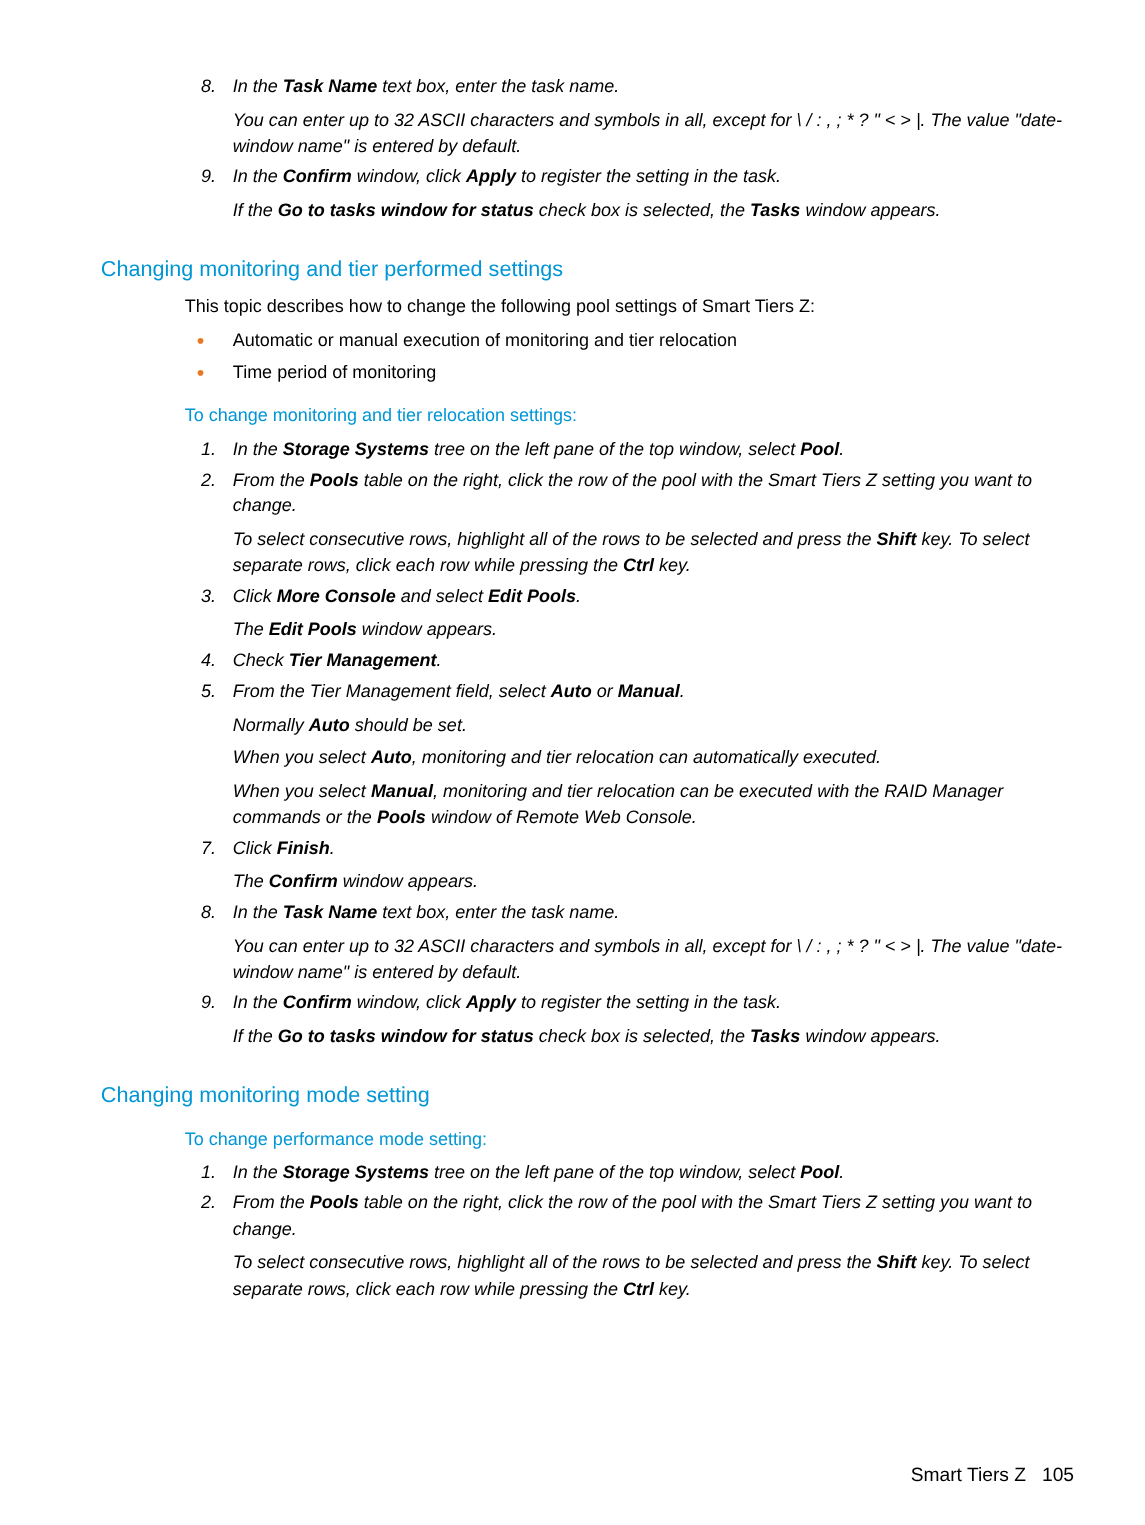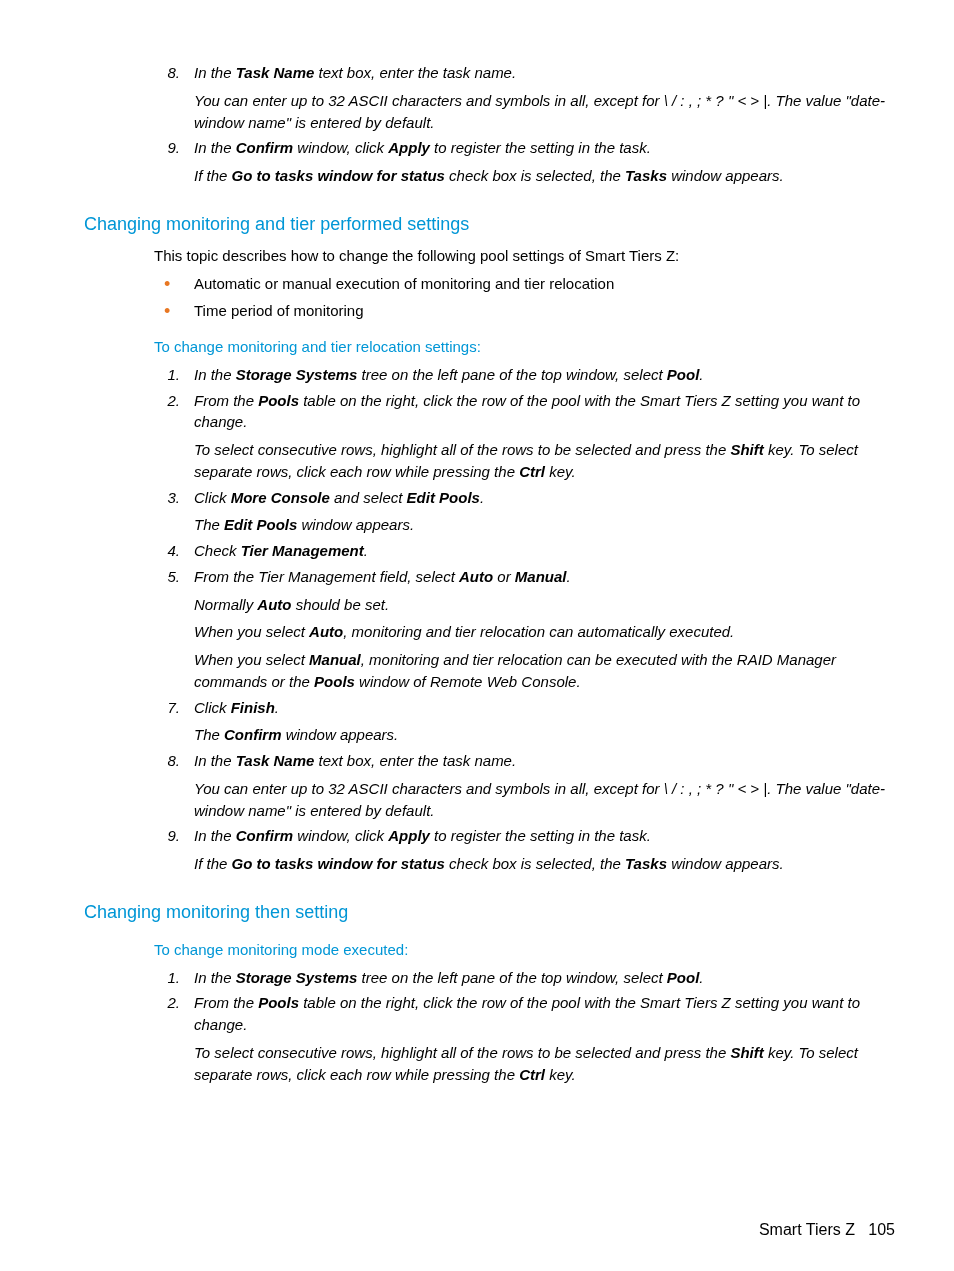--- a/index.html
+++ b/index.html
@@ -121,22 +121,22 @@
     <li data-num="8">
       <div class="para">In the <b>Task Name</b> text box, enter the task name.</div>
       <div class="para sub">You can enter up to 32 ASCII characters and symbols in all, except for \ / : , ; * ? " &lt; &gt; |. The value "date-window name" is entered by default.</div>
     </li>
     <li data-num="9">
       <div class="para">In the <b>Confirm</b> window, click <b>Apply</b> to register the setting in the task.</div>
       <div class="para sub">If the <b>Go to tasks window for status</b> check box is selected, the <b>Tasks</b> window appears.</div>
     </li>
   </ol>
 
-<h2>Changing monitoring then setting</h2>
-<div class="subhead">To change monitoring mode executed:</div>
+<h2>Changing monitoring mode setting</h2>
+<div class="subhead">To change performance mode setting:</div>
 <ol id="s2-ol">
     <li data-num="1">
       <div class="para">In the <b>Storage Systems</b> tree on the left pane of the top window, select <b>Pool</b>.</div>
     </li>
     <li data-num="2">
       <div class="para">From the <b>Pools</b> table on the right, click the row of the pool with the Smart Tiers Z setting you want to change.</div>
       <div class="para sub">To select consecutive rows, highlight all of the rows to be selected and press the <b>Shift</b> key. To select separate rows, click each row while pressing the <b>Ctrl</b> key.</div>
     </li>
   </ol>
 

